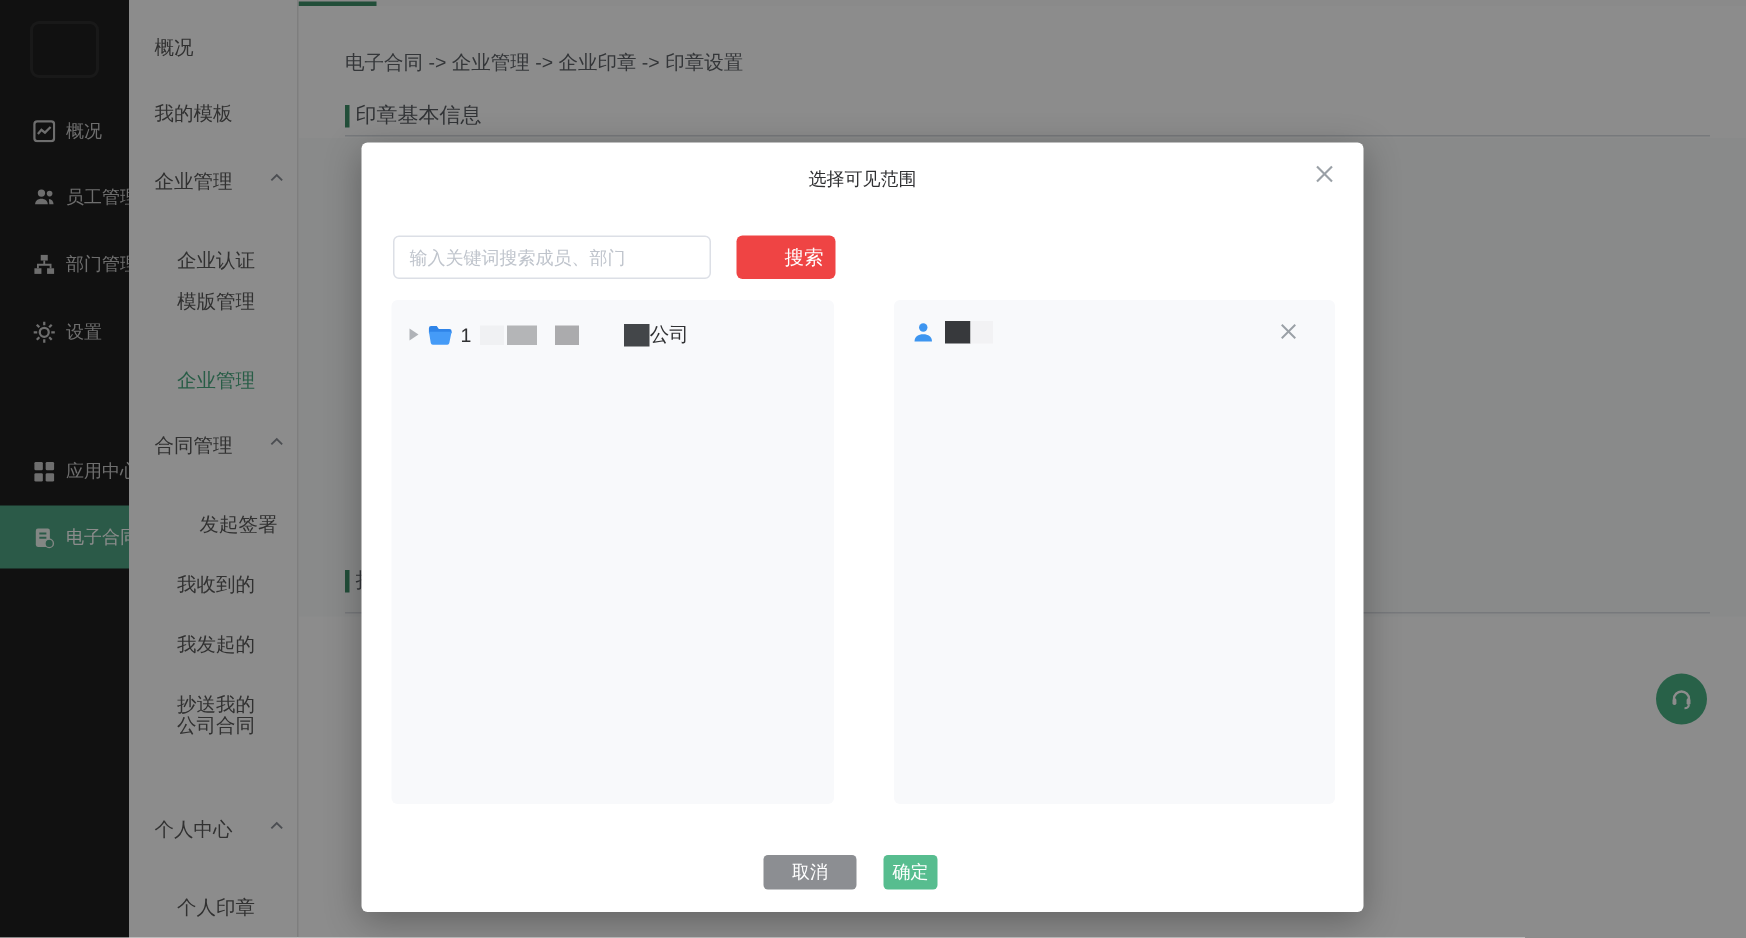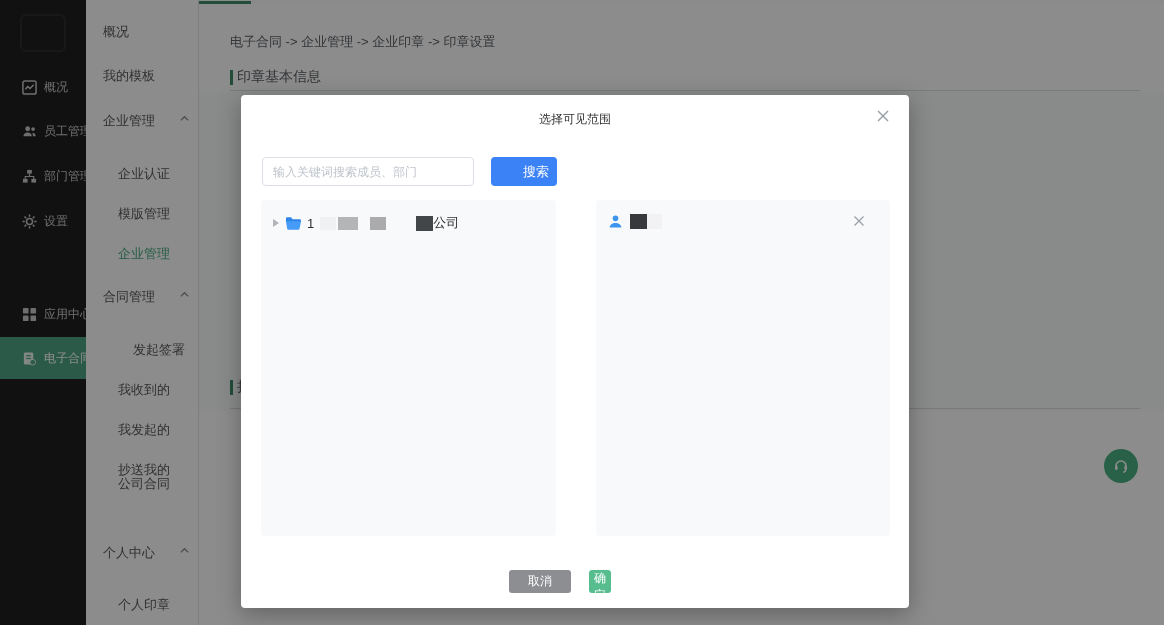--- a/index.html
+++ b/index.html
@@ -37,39 +37,39 @@
   
   #service-fab { position:absolute; left:1104px; top:449px; width:34px; height:34px; border-radius:50%; background:#4ab183; display:flex; align-items:center; justify-content:center; z-index:2; cursor:pointer; }
 
   
   #overlay { left:0; top:0; width:1164px; height:625px; background:rgba(0,0,0,.45); z-index:10; }
   #modal { left:241px; top:95px; width:668px; height:513px; background:#fff; border-radius:4px; box-shadow:0 6px 24px rgba(0,0,0,.3); z-index:20; }
   #modal-title { position:absolute; left:0; top:16px; width:100%; text-align:center; font-size:12px; color:#303133; }
   #modal-close { position:absolute; right:18px; top:13px; width:16px; height:16px; cursor:pointer; }
   #search-input { position:absolute; left:21px; top:62px; width:212px; height:29px; border:1px solid #dcdfe6; border-radius:4px; padding:0 10px; font-size:12px; color:#333; outline:none; }
   #search-input::placeholder { color:#bfc4cc; }
-  #search-button { position:absolute; left:250px; top:62px; width:66px; height:29px; background:#3b82f6; border:none; border-radius:4px; color:#fff; font-size:13px; cursor:pointer;padding-left:24px; }
+  #search-button { position:absolute; left:250px; top:62px; width:66px; height:29px; background:#ef4444; border:none; border-radius:4px; color:#fff; font-size:13px; cursor:pointer;padding-left:24px; }
 
   .panel { position:absolute; top:105px; height:336px; background:#f8f9fb; border-radius:4px; }
   #tree-panel { left:20px; width:295px; }
   #selected-panel { left:355px; width:294px; }
   .panel-row { position:absolute; left:12px; top:14px; right:10px; display:flex; align-items:center; }
   .caret { width:0; height:0; border-left:6px solid #b0b3b8; border-top:4px solid transparent; border-bottom:4px solid transparent; margin-right:6px; cursor:pointer; }
   .row-text { font-size:13px; color:#303133; }
   .redact { display:inline-block; height:13px; vertical-align:-2px; }
   .r-a { width:16px; background:#f0f1f3; margin-left:6px; }
   .r-b { width:20px; background:#b4b5b7; margin-left:2px; }
   .r-c { width:16px; background:#ababad; margin-left:12px; }
   .r-d { width:17px; height:15px; background:#434649; margin-left:30px; }
   .r-e { width:17px; height:15px; background:#37393c; margin-left:3px; }
   .r-f { width:15px; height:15px; background:#f2f2f4; }
   #selected-remove { position:absolute; right:14px; top:0; width:14px; height:14px; cursor:pointer; }
 
   #footer-cancel { position:absolute; left:268px; top:475px; width:62px; height:23px; background:#8c8e92; border:none; border-radius:3px; color:#fff; font-size:12px; cursor:pointer; }
-  #footer-confirm { position:absolute; left:348px; top:475px; width:22px; height:23px; background:#57bd8f; border:none; border-radius:3px; color:#fff; font-size:12px; cursor:pointer; }
+  #footer-confirm { position:absolute; left:348px; top:475px; width:36px; height:23px; background:#57bd8f; border:none; border-radius:3px; color:#fff; font-size:12px; cursor:pointer; }
 </style>
 </head>
 <body>
 
 <div id="top-strip" class="abs">
   <div id="tab-underline-inactive"></div>
   <div id="tab-underline-active"></div>
 </div>
 
 <div id="main" class="abs">
@@ -159,21 +159,21 @@
 <div id="secondary-sidebar" class="abs">
   <div class="s-item" style="left:17px; top:23px;">概况</div>
   <div class="s-item" style="left:17px; top:67px;">我的模板</div>
   <div class="s-item" style="left:17px; top:112px;">企业管理</div>
   <div class="chev" style="left:94px; top:114px;">
       <svg width="9" height="9" viewBox="0 0 10 10">
         <polyline points="1,7 5,3 9,7" fill="none" stroke="#8a8f96" stroke-width="1.4"></polyline>
       </svg>
     </div>
   <div class="s-item" style="left:32px; top:165px;">企业认证</div>
-  <div class="s-item" style="left:32px; top:205px;">模版管理</div>
+  <div class="s-item" style="left:32px; top:192px;">模版管理</div>
   <div class="s-item active" style="left:32px; top:245px;">企业管理</div>
   <div class="s-item" style="left:17px; top:288px;text-align:right;">合同管理</div>
   <div class="chev" style="left:94px; top:290px;">
       <svg width="9" height="9" viewBox="0 0 10 10">
         <polyline points="1,7 5,3 9,7" fill="none" stroke="#8a8f96" stroke-width="1.4"></polyline>
       </svg>
     </div>
   <div class="s-item" style="left:47px; top:341px;">发起签署</div>
   <div class="s-item" style="left:32px; top:381px;">我收到的</div>
   <div class="s-item" style="left:32px; top:421px;">我发起的</div>

